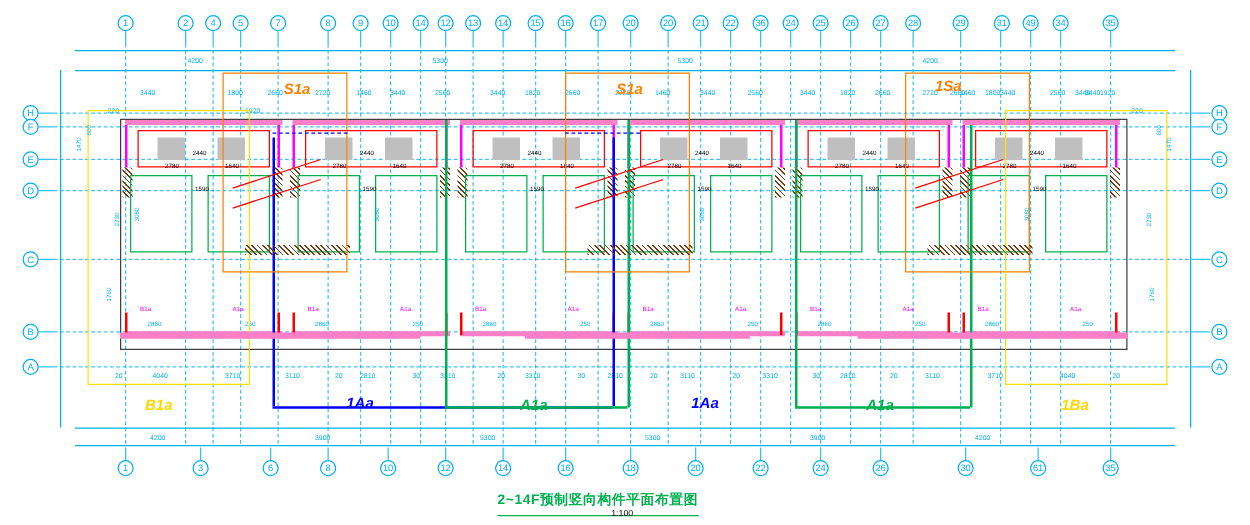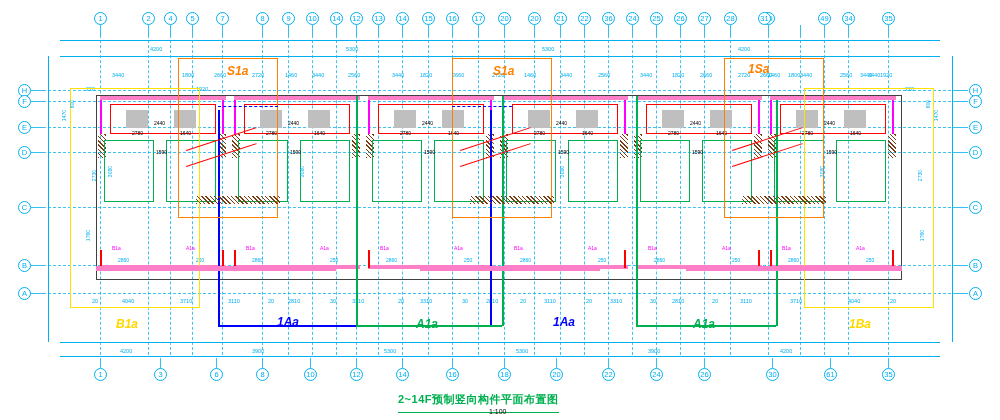--- a/index.html
+++ b/index.html
@@ -98,21 +98,21 @@
       <div class="abs bub" style="left:650px;top:12px;">25</div>
       <div class="abs v-line cyan" style="left:656px;top:25px;width:1px;height:10px;opacity:.8;"></div>
       <div class="abs bub" style="left:674px;top:12px;">26</div>
       <div class="abs v-line cyan" style="left:680px;top:25px;width:1px;height:10px;opacity:.8;"></div>
       <div class="abs bub" style="left:698px;top:12px;">27</div>
       <div class="abs v-line cyan" style="left:704px;top:25px;width:1px;height:10px;opacity:.8;"></div>
       <div class="abs bub" style="left:724px;top:12px;">28</div>
       <div class="abs v-line cyan" style="left:730px;top:25px;width:1px;height:10px;opacity:.8;"></div>
       <div class="abs bub" style="left:762px;top:12px;">29</div>
       <div class="abs v-line cyan" style="left:768px;top:25px;width:1px;height:10px;opacity:.8;"></div>
-      <div class="abs bub" style="left:758px;top:12px;">31</div>
+      <div class="abs bub" style="left:795px;top:12px;">31</div>
       <div class="abs v-line cyan" style="left:800px;top:25px;width:1px;height:10px;opacity:.8;"></div>
       <div class="abs bub" style="left:818px;top:12px;">49</div>
       <div class="abs v-line cyan" style="left:824px;top:25px;width:1px;height:10px;opacity:.8;"></div>
       <div class="abs bub" style="left:842px;top:12px;">34</div>
       <div class="abs v-line cyan" style="left:848px;top:25px;width:1px;height:10px;opacity:.8;"></div>
       <div class="abs bub" style="left:882px;top:12px;">35</div>
       <div class="abs v-line cyan" style="left:888px;top:25px;width:1px;height:10px;opacity:.8;"></div>
     </div>
 
   <div id="bottom-bubbles">

